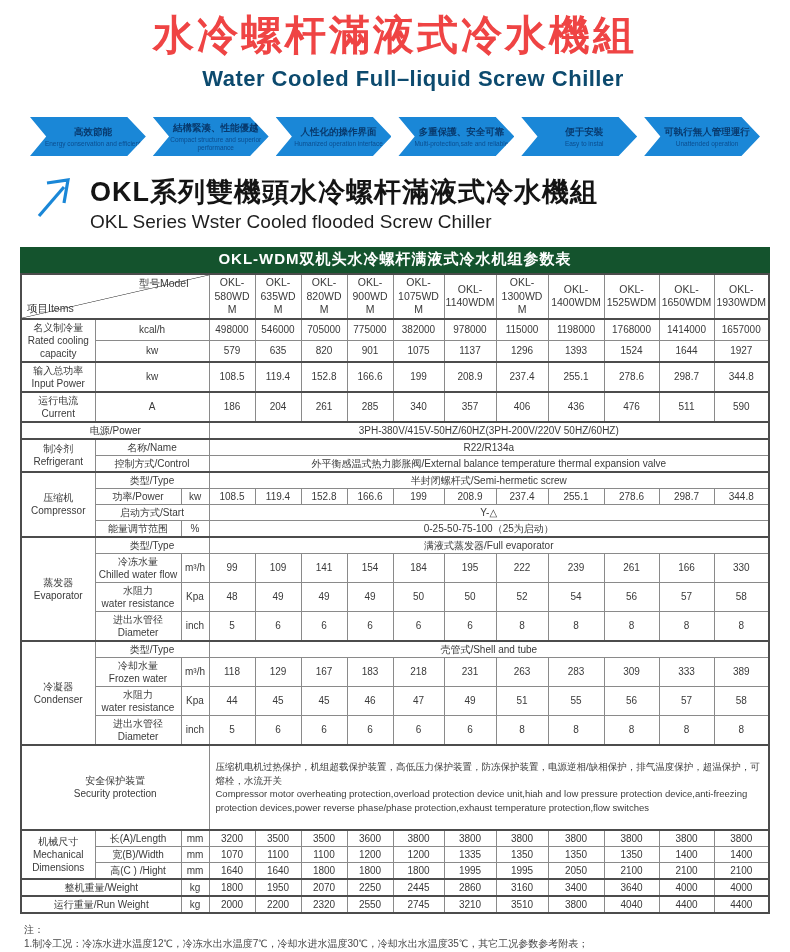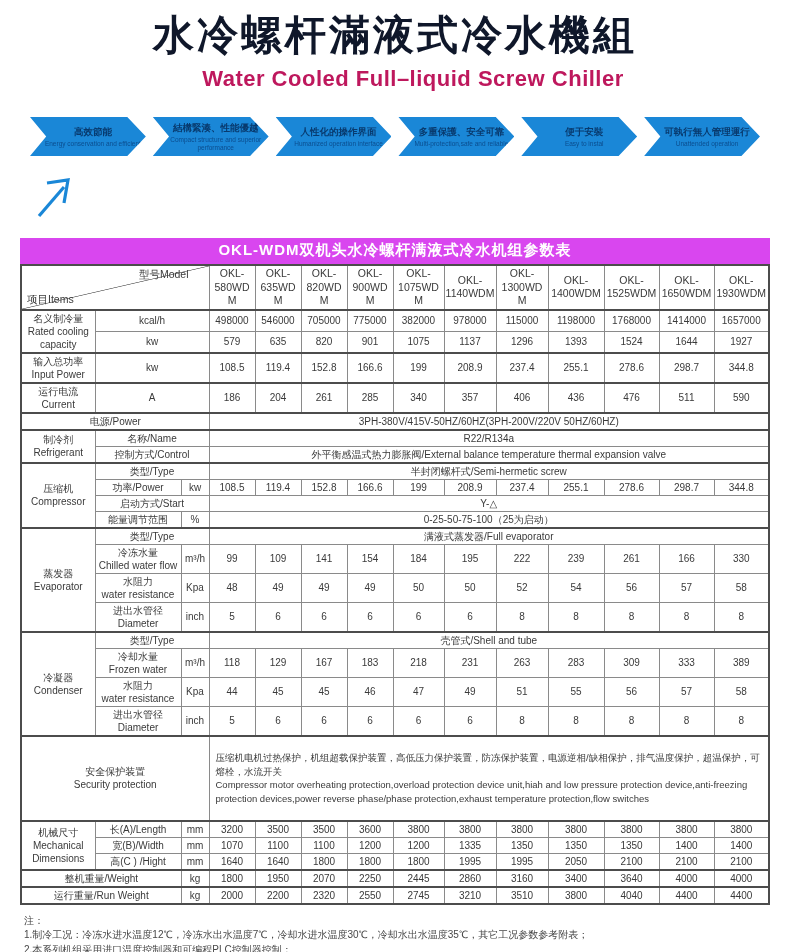--- a/index.html
+++ b/index.html
@@ -1,40 +1,40 @@
 <!DOCTYPE html>
 <html><head>
 <meta charset="utf-8">
 <style>
   html,body{margin:0;padding:0;}
   body{
     width:790px;height:952px;overflow:hidden;background:#ffffff;
     font-family:"Liberation Sans",sans-serif;position:relative;
   }
   
-  .h1{text-align:center;color:#0f172a;font-size:41px;font-weight:bold;
+  .h1{text-align:center;color:#ef4444;font-size:41px;font-weight:bold;
       margin:8px 0 0;letter-spacing:3px;}
-  .h1sub{text-align:center;color:#be185d;font-size:22px;font-weight:bold;
+  .h1sub{text-align:center;color:#0c4a6e;font-size:22px;font-weight:bold;
       margin-top:3px;letter-spacing:0.5px;padding-left:36px;}
   
   .features{display:flex;gap:7px;margin:25px 30px 0;}
   .feat{flex:1 1 0;background:#1a87d7;height:39px;
       clip-path:polygon(0 0,84% 0,100% 50%,84% 100%,0 100%,14% 50%);
       display:flex;flex-direction:column;justify-content:center;align-items:center;
       padding-left:10px;box-sizing:border-box;}
   .fz{font-size:9.5px;font-weight:bold;color:#083a6e;white-space:nowrap;}
   .fe{font-size:6.5px;color:#0b4d8e;text-align:center;line-height:1.15;margin-top:1px;}
   
   .section-head{display:flex;gap:12px;margin:18px 0 0 34px;align-items:flex-start;}
   .ne-arrow{flex:0 0 44px;}
   .h2{font-size:27px;font-weight:bold;color:#141414;margin:0;letter-spacing:1px;}
   .h2sub{font-size:19px;color:#1e1e1e;margin-top:1px;}
   
   .spec{margin:14px 20px 0;}
-  .caption{background:#d946ef;color:#ffffff;text-align:center;font-size:15px;
+  .caption{background:#14532d;color:#ffffff;text-align:center;font-size:15px;
       font-weight:bold;padding:3px 0 4px;letter-spacing:1px;}
   table{border-collapse:collapse;table-layout:fixed;width:748px;border:2px solid #4c4c4c;}
   td{border:1px solid #8a8a8a;font-size:10px;color:#3a3a3a;text-align:center;
       padding:1px;line-height:1.3;white-space:pre-line;overflow:hidden;
       word-break:break-word;}
   thead td{height:30px;font-size:10.5px;}
   tr.sec td{border-top:2px solid #4c4c4c;}
   td.left{text-align:left;padding:14px 6px;font-size:9.5px;line-height:1.45;}
   td.corner{position:relative;padding:0;
       background:linear-gradient(to bottom right,
@@ -80,20 +80,24 @@
     </div>
   </div>
 
 <div class="section-head">
   <span class="ne-arrow">
     <svg width="44" height="46" viewBox="0 0 44 46">
       <line x1="5" y1="42" x2="30" y2="13" stroke="#1a87d7" stroke-width="3.2"></line>
       <polyline points="13,9 34,6 30,29" fill="none" stroke="#1a87d7" stroke-width="3.2"></polyline>
     </svg>
   </span>
+  <div>
+    <h2 class="h2">OKL系列雙機頭水冷螺杆滿液式冷水機組</h2>
+    <div class="h2sub">OKL Series Wster Cooled flooded Screw Chiller</div>
+  </div>
 </div>
 
 <div class="spec">
   <div class="caption">OKL-WDM双机头水冷螺杆满液式冷水机组参数表</div>
   <table id="spec-table">
       <colgroup>
         <col style="width: 74px;">
         <col style="width: 86px;">
         <col style="width: 28px;">
         <col style="width: 46px;">

